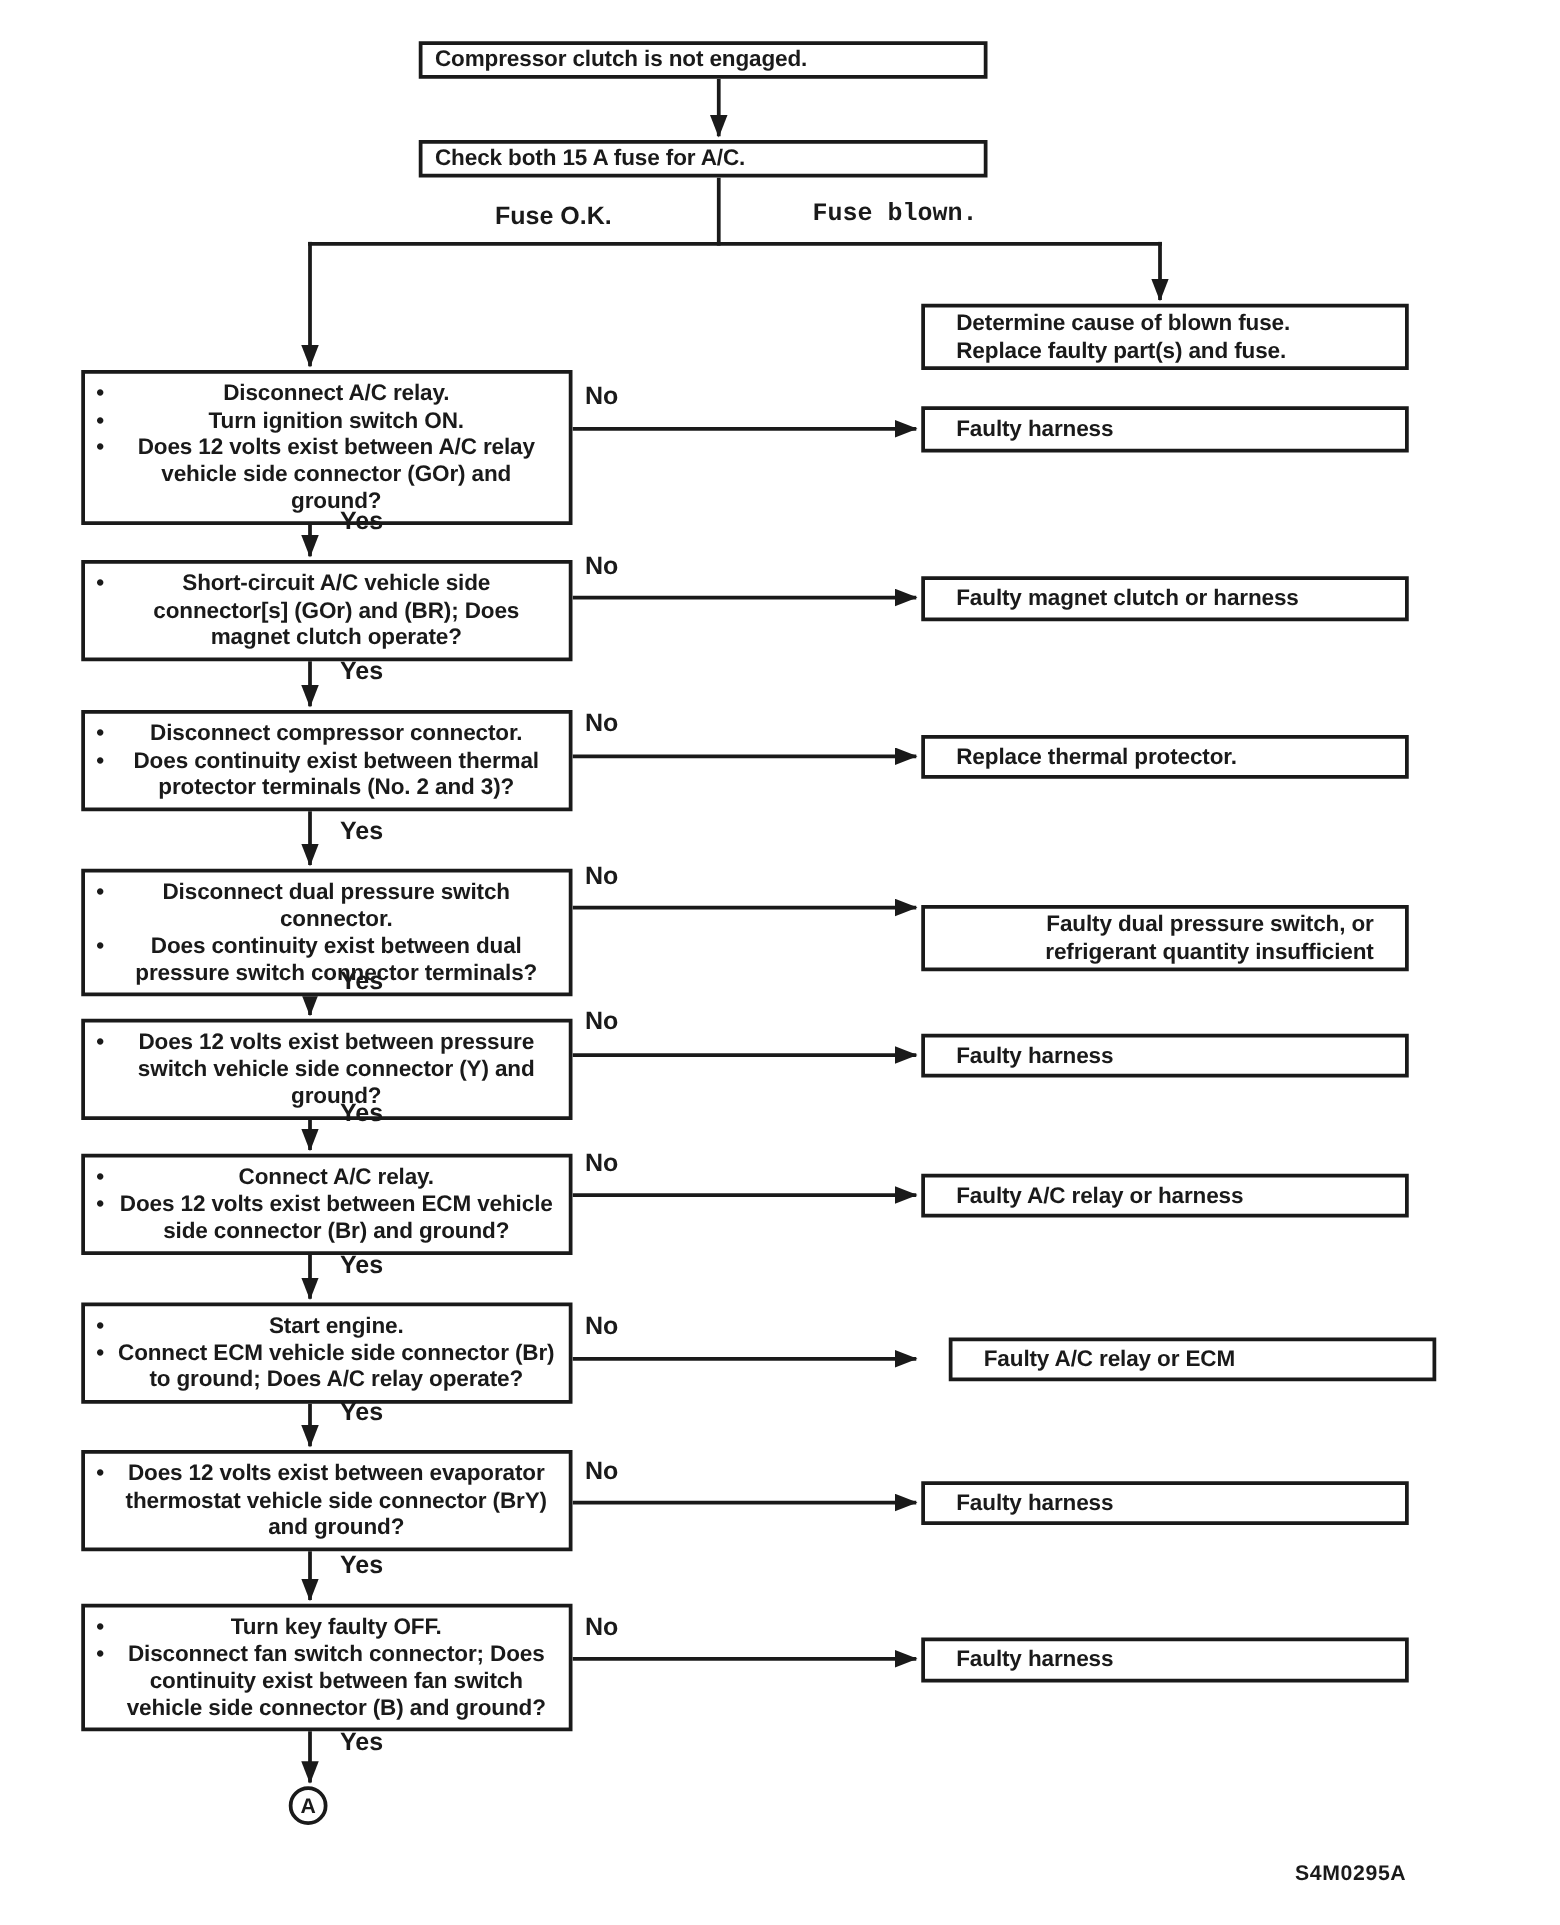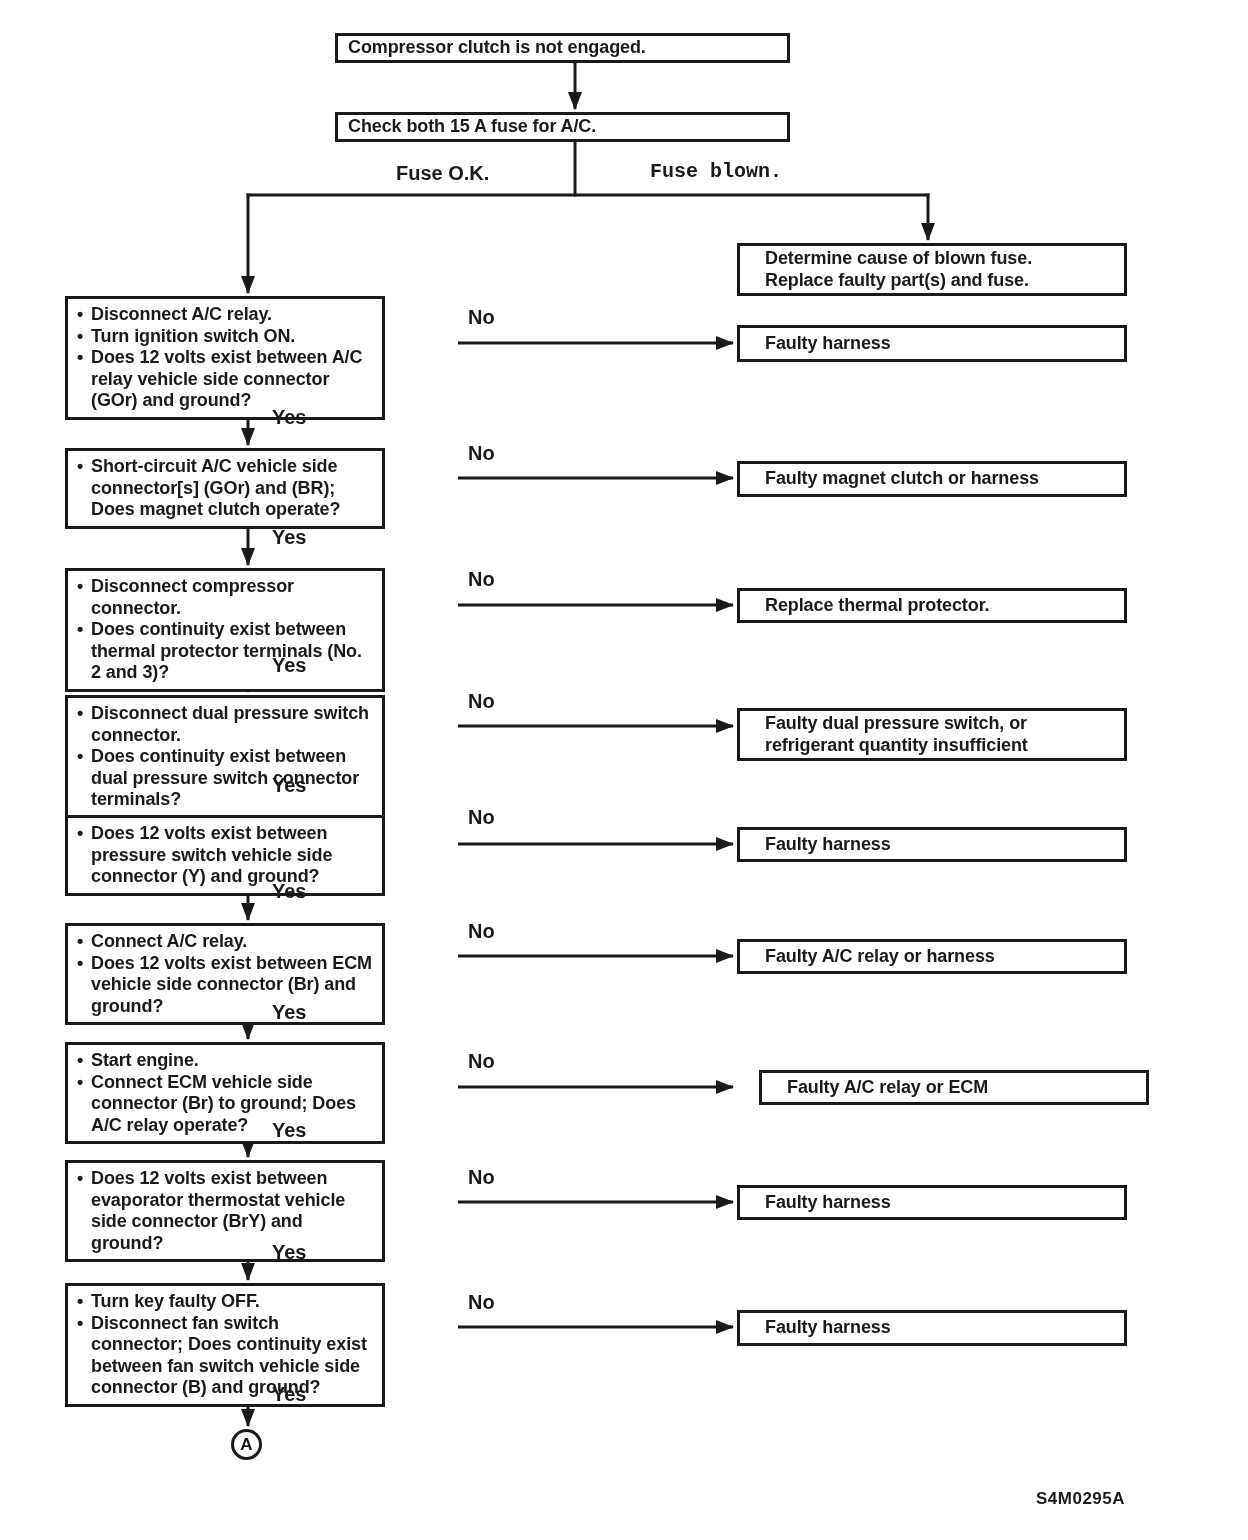--- a/index.html
+++ b/index.html
@@ -9,21 +9,21 @@
     font-family:"Liberation Sans", sans-serif;
     font-weight:bold;
   }
   .lines { position:absolute; left:0; top:0; }
   .box {
     position:absolute; box-sizing:border-box;
     border:3px solid #1a1a1a; background:#ffffff;
     font-size:18px; line-height:1.2; letter-spacing:-0.1px;
   }
   .top-box { left:335px; width:455px; min-height:30px; display:flex; align-items:center; padding:1px 10px; }
-  .step { left:65px; width:320px; padding:5px 8px 5px 6px; }
+  .step { left:65px; width:393px; padding:5px 8px 5px 6px;text-align:center; }
   .result { left:737px; width:390px; display:flex; align-items:center; padding:2px 25px; }
   .bullet { position:relative; padding-left:17px; }
   .bullet::before { content:"\2022"; position:absolute; left:3px; }
   .lbl { position:absolute; font-size:20px; white-space:nowrap; }
   .circ {
     position:absolute; left:231px; top:1429px; width:31px; height:31px;
     box-sizing:border-box; border:3px solid #1a1a1a; border-radius:50%;
     display:flex; align-items:center; justify-content:center; font-size:17px;
   }
   .figcode { position:absolute; left:1036px; top:1489px; font-size:17px; letter-spacing:0.5px; }
@@ -98,21 +98,21 @@
   </div>
   <div class="lbl" style="left:468px;top:568px;">No</div>
   <div class="box result" style="top:588px;min-height:35px;">Replace thermal protector.</div>
   <div class="lbl" style="left:272px;top:654px;">Yes</div>
 
   <div class="box step" style="top:695px;min-height:73px;">
     <div class="bullet">Disconnect dual pressure switch connector.</div>
     <div class="bullet">Does continuity exist between dual pressure switch connector terminals?</div>
   </div>
   <div class="lbl" style="left:468px;top:690px;">No</div>
-  <div class="box result" style="top:708px;min-height:52px;">Faulty dual pressure switch, or refrigerant quantity insufficient</div>
+  <div class="box result" style="top:724px;min-height:52px;text-align:right;">Faulty dual pressure switch, or refrigerant quantity insufficient</div>
   <div class="lbl" style="left:272px;top:774px;">Yes</div>
 
   <div class="box step" style="top:815px;min-height:57px;">
     <div class="bullet">Does 12 volts exist between pressure switch vehicle side connector (Y) and ground?</div>
   </div>
   <div class="lbl" style="left:468px;top:806px;">No</div>
   <div class="box result" style="top:827px;min-height:35px;">Faulty harness</div>
   <div class="lbl" style="left:272px;top:880px;">Yes</div>
 
   <div class="box step" style="top:923px;min-height:70px;">

